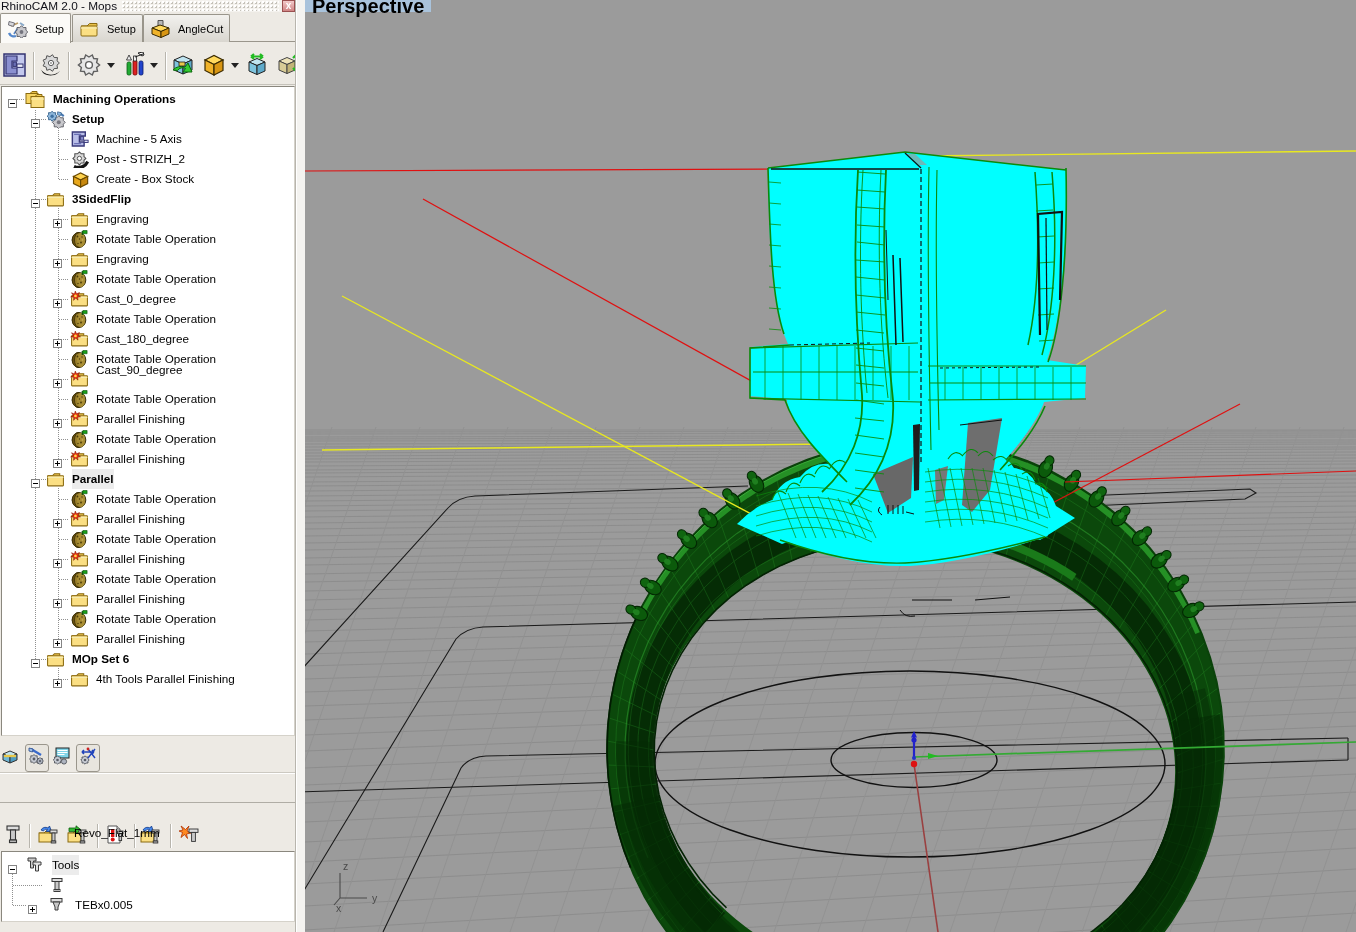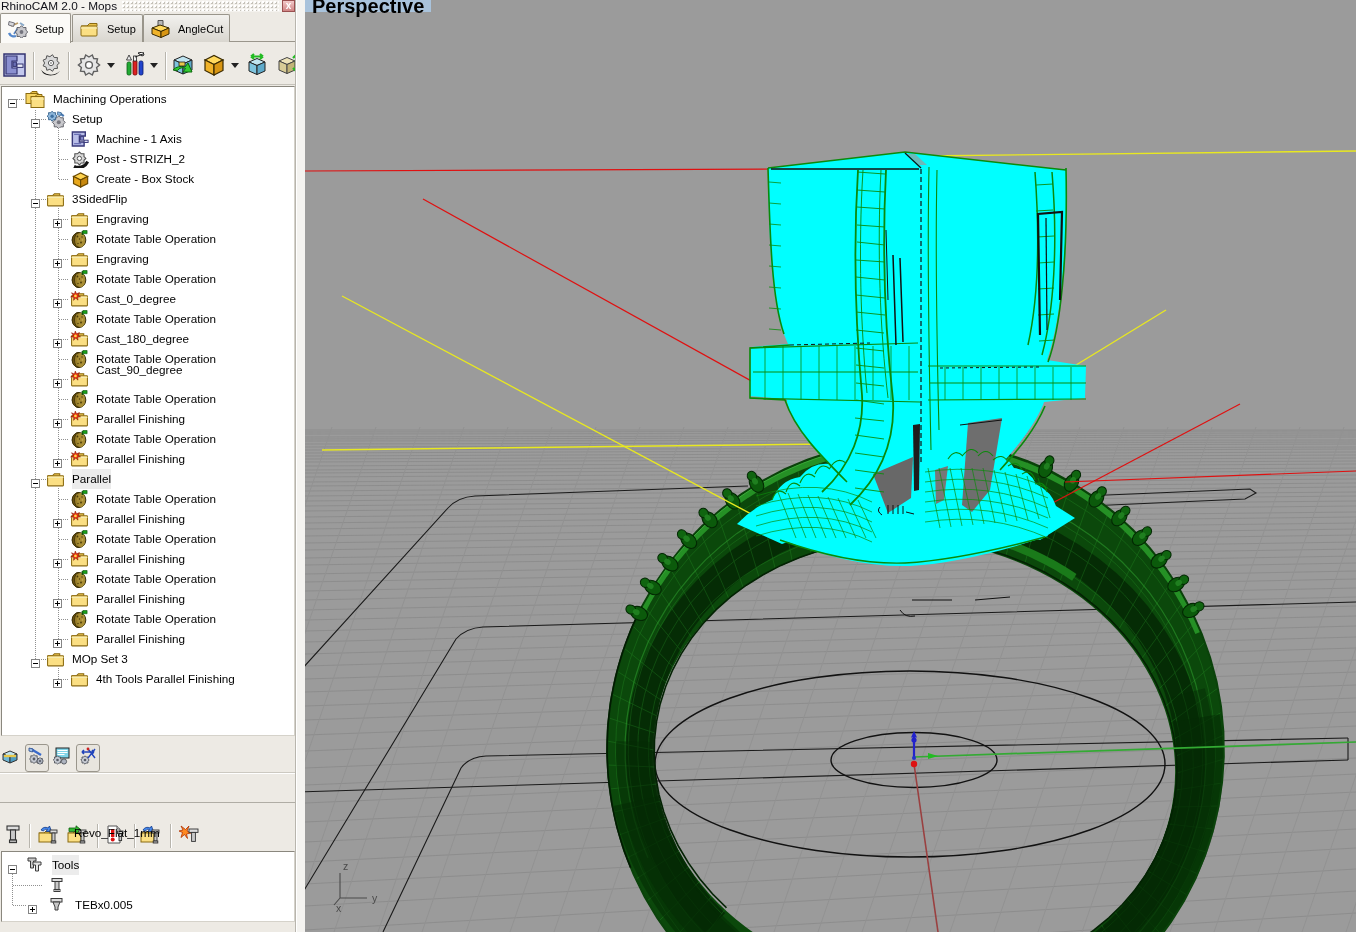--- a/index.html
+++ b/index.html
@@ -14,21 +14,21 @@
 .xbtn{width:13px;height:12px;margin-right:1px;border:1px solid #9A5050;background:linear-gradient(#F2CACA,#D08484);
  display:flex;align-items:center;justify-content:center}
 .xbtn span{color:#FFF;font-size:10px;font-weight:bold;line-height:9px;transform:translateY(-1px)}
 #tabs{position:absolute;left:0;top:12px;width:296px;height:30px;background:#EDEAE4;border-bottom:1px solid #9A968C}
 .tab{position:absolute;top:2px;height:28px;display:flex;align-items:center;gap:7px;font-size:11px;color:#000;
  border:1px solid #99958B;border-bottom:none;background:linear-gradient(#F2F1EE,#D9D6CF);padding:0 6px;border-radius:2px 2px 0 0}
 .tab.active{background:#FBFAF7;top:1px;height:30px;z-index:2}
 #toolbar{position:absolute;left:0;top:43px;width:296px;height:42px;background:#EDEAE4;border-bottom:1px solid #C5C2BA}
 #treebox{position:absolute;left:1px;top:86px;width:294px;height:650px;background:#FFF;border:1px solid #8A877E;border-right-color:#D5D2CA;border-bottom-color:#D5D2CA}
 .lbl{position:absolute;font-size:11.7px;color:#000;line-height:20px;height:20px;white-space:nowrap}
-.lbl.b{font-weight:normal}
+.lbl.b{font-weight:bold}
 .dot-v{position:absolute;width:1px;background-image:linear-gradient(#909090 1px,transparent 1px);background-size:1px 2px}
 .dot-h{position:absolute;height:1px;background-image:linear-gradient(90deg,#909090 1px,transparent 1px);background-size:2px 1px}
 #btoolbar{position:absolute;left:0;top:737px;width:296px;height:36px;background:#EDEAE4;border-bottom:1px solid #CCC9C1;box-shadow:0 1px 0 #FFF}
 .btn{border:1px solid #9A968C;border-radius:3px;background:#E8E5DE;padding:1px}
 #gap2{position:absolute;left:0;top:774px;width:296px;height:29px;background:#EDEAE4;border-bottom:1px solid #B0ADA5}
 #ttoolbar{position:absolute;left:0;top:820px;width:296px;height:31px;background:#EDEAE4}
 #treebox2{position:absolute;left:1px;top:851px;width:294px;height:71px;background:#FFF;border:1px solid #8A877E;border-right-color:#D5D2CA;border-bottom-color:#D5D2CA}
 #gutter{position:absolute;left:297px;top:0;width:8px;height:932px;background:#F4F3F0}
 #vplabel{position:absolute;left:305px;top:0;height:12px;background:#A9C3DC;color:#000;font-size:20px;font-weight:bold;
  line-height:12px;padding:0 7px;z-index:5}
@@ -624,21 +624,21 @@
 <path d="M10.5,1.5 l3.5,1 l-1,2.5 l-2.8-0.8 z" fill="#88B4E0" stroke="#2E5B86" stroke-width="0.6"></path>
         </svg></div>
       <div class="lbl b" style="left:72px;top:109px;">Setup</div>
       <div class="dot-h" style="left:59px;top:139px;width:10px"></div>
       <div class="abs" style="left:70px;top:130px"><svg width="20" height="18" viewBox="0 0 17 15">
           <path d="M2,1.5 L13,1.5 L13,5 L8,5 L8,10 L12,10 L12,13.5 L2,13.5 Z" fill="#B9BEE8" stroke="#39397A" stroke-width="1.2"></path>
 <rect x="9" y="5.5" width="2.6" height="3" fill="#8A8FD0" stroke="#39397A" stroke-width="0.8"></rect>
 <path d="M3.5,3.5 h6 M3.5,11.5 h6" stroke="#6A6FB4" stroke-width="1"></path>
 <rect x="12" y="8.5" width="3.4" height="2" fill="#D8DAF2" stroke="#39397A" stroke-width="0.8"></rect>
         </svg></div>
-      <div class="lbl" style="left:96px;top:129px;">Machine - 1 Axis</div>
+      <div class="lbl" style="left:96px;top:129px;">Machine - 5 Axis</div>
       <div class="dot-h" style="left:59px;top:159px;width:10px"></div>
       <div class="abs" style="left:70px;top:150px"><svg width="20" height="18" viewBox="0 0 17 15">
           <path d="M4,12.5 a7.5,7.5 0 0 0 10,-3.5 l2.2,1.5 a10.5,10.5 0 0 1 -13.5,5 z" fill="#151515"></path>
 <path d="M13.5,7.0 L11.9,8.6 L11.9,10.9 L9.6,10.9 L8.0,12.5 L6.4,10.9 L4.1,10.9 L4.1,8.6 L2.5,7.0 L4.1,5.4 L4.1,3.1 L6.4,3.1 L8.0,1.5 L9.6,3.1 L11.9,3.1 L11.9,5.4 Z" fill="#D8D8D8" stroke="#505050" stroke-width="0.9"></path>
 <circle cx="8" cy="7" r="1.8" fill="#FFFFFF" stroke="#505050" stroke-width="0.8"></circle>
         </svg></div>
       <div class="lbl" style="left:96px;top:149px;">Post - STRIZH_2</div>
       <div class="dot-h" style="left:59px;top:179px;width:10px"></div>
       <div class="abs" style="left:70px;top:170px"><svg width="20" height="19" viewBox="0 0 17 15">
           <path d="M3,5 L9,2 L15,5 L9,8 Z" fill="#FFD34E" stroke="#6B4A00" stroke-width="1"></path>
@@ -956,21 +956,21 @@
       <div class="dot-h" style="left:41px;top:659px;width:5px"></div>
       <div class="abs" style="left:31px;top:654px"><svg width="9" height="9" viewBox="0 0 9 9">
           <rect x="0.5" y="0.5" width="8" height="8" fill="#FFF" stroke="#848484"></rect>
           <path d="M2,4.5 h5" stroke="#000" stroke-width="1"></path>
         </svg></div>
       <div class="abs" style="left:46px;top:651px"><svg width="19" height="16" viewBox="0 0 18 15">
           <path d="M1.5,4.5 L6,4.5 L8,2.5 L13,2.5 L13,4.5" fill="#E8C049" stroke="#8A6A10" stroke-width="1"></path>
 <rect x="1.5" y="4.5" width="15" height="9.5" rx="0.5" fill="#FBDF83" stroke="#8A6A10" stroke-width="1"></rect>
 <path d="M1.5,6 L16.5,6" stroke="#F6EBAF" stroke-width="1.2"></path>
         </svg></div>
-      <div class="lbl b" style="left:72px;top:649px;">MOp Set 3</div>
+      <div class="lbl b" style="left:72px;top:649px;">MOp Set 6</div>
       <div class="dot-h" style="left:59px;top:679px;width:10px"></div>
       <div class="abs" style="left:53px;top:674px"><svg width="9" height="9" viewBox="0 0 9 9">
           <rect x="0.5" y="0.5" width="8" height="8" fill="#FFF" stroke="#848484"></rect>
           <path d="M2,4.5 h5 M4.5,2 v5" stroke="#000" stroke-width="1"></path>
         </svg></div>
       <div class="abs" style="left:70px;top:671px"><svg width="19" height="16" viewBox="0 0 18 15">
           <path d="M1.5,4.5 L6,4.5 L8,2.5 L13,2.5 L13,4.5" fill="#E8C049" stroke="#8A6A10" stroke-width="1"></path>
 <rect x="1.5" y="4.5" width="15" height="9.5" rx="0.5" fill="#FBDF83" stroke="#8A6A10" stroke-width="1"></rect>
 <path d="M1.5,6 L16.5,6" stroke="#F6EBAF" stroke-width="1.2"></path>
         </svg></div>

